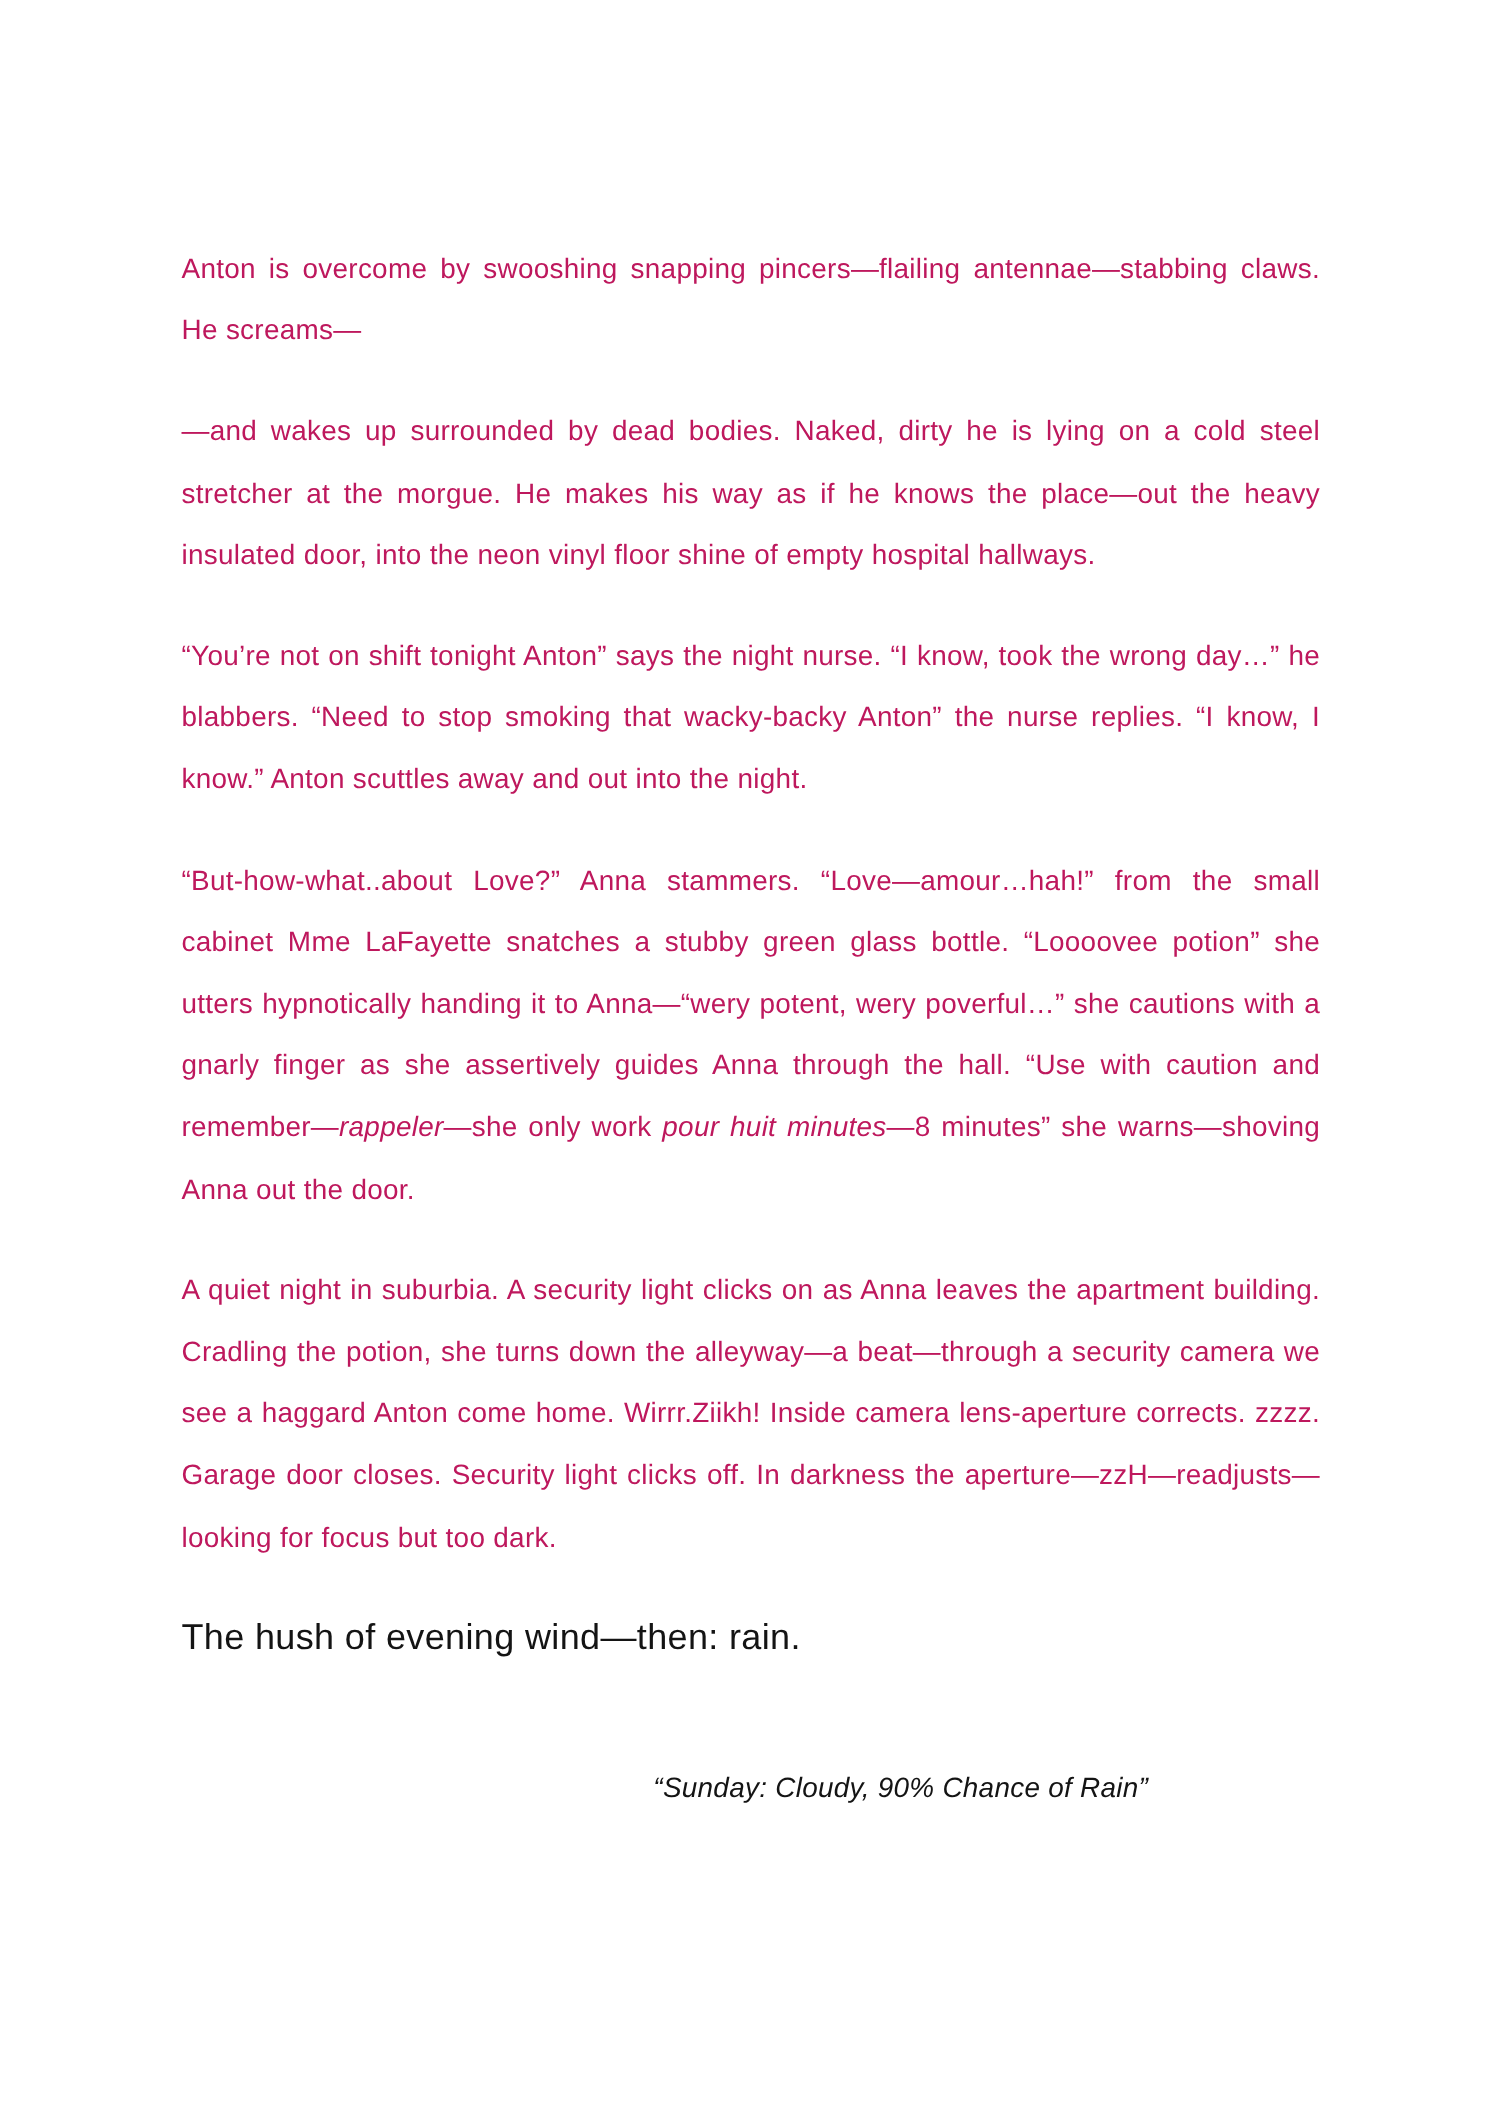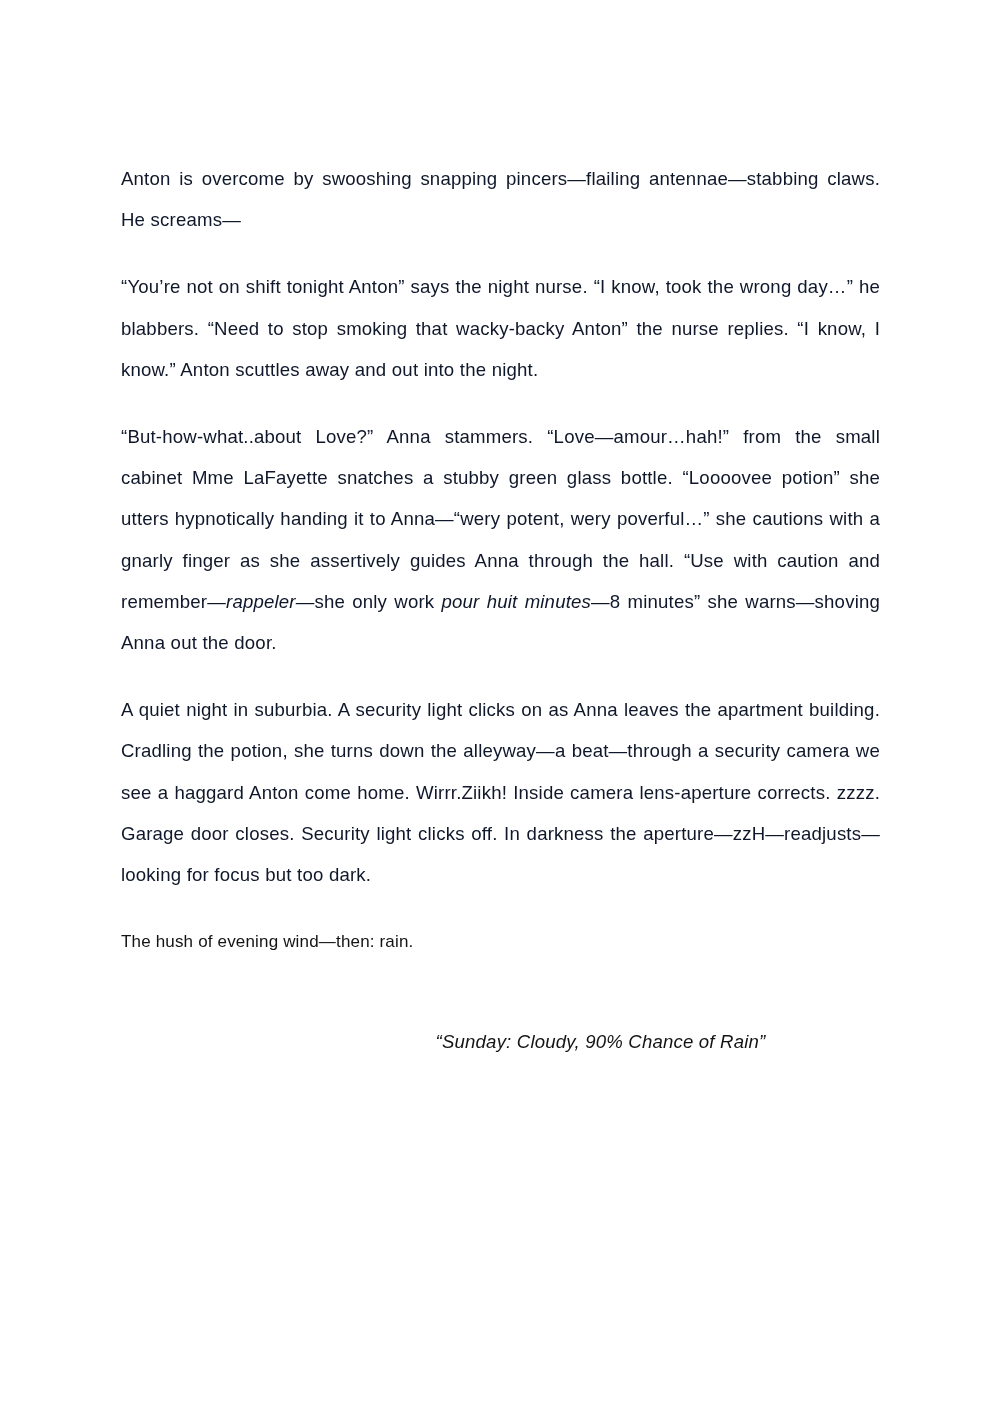--- a/index.html
+++ b/index.html
@@ -28,30 +28,30 @@
     width: 759px;
   }
   .para {
     margin: 0 0 26px 0;
     font-size: 18.6px;
     line-height: 41.2px;
     text-align: justify;
     text-justify: inter-word;
     letter-spacing: 0.01em;
     word-spacing: 0.005em;
-    color: #0f172a;
+    color: #be185d;
     -webkit-font-smoothing: antialiased;
   }
   .para:last-of-type {
     margin-bottom: 0;
   }
   
   .line {
     margin: 0;
-    font-size: 17px;
+    font-size: 24px;
     line-height: 41.2px;
     text-align: left;
     letter-spacing: 0.01em;
     color: #141414;
   }
   .tail-block {
     margin-top: 0;
   }
   em, .italic {
   }
@@ -71,20 +71,21 @@
 </style>
 </head>
 <body>
 
 <div class="page">
 
   <div class="text-column">
 
     <p class="para">Anton is overcome by swooshing snapping pincers—flailing antennae—stabbing claws. He screams—</p>
 
+    <p class="para">—and wakes up surrounded by dead bodies. Naked, dirty he is lying on a cold steel stretcher at the morgue. He makes his way as if he knows the place—out the heavy insulated door, into the neon vinyl floor shine of empty hospital hallways.</p>
 
     <p class="para">“You’re not on shift tonight Anton” says the night nurse. “I know, took the wrong day…” he blabbers. “Need to stop smoking that wacky-backy Anton” the nurse replies. “I know, I know.” Anton scuttles away and out into the night.</p>
 
     <p class="para"><span>“But-how-what..about Love?” Anna stammers. “Love—amour…hah!” from the small cabinet Mme LaFayette snatches a stubby green glass bottle. “Loooovee potion” she utters hypnotically handing it to Anna—“wery potent, wery poverful…” she cautions with a gnarly finger as she assertively guides Anna through the hall. “Use with caution and remember—</span><em>rappeler</em><span>—she only work </span><em>pour huit minutes</em><span>—8 minutes” she warns—shoving Anna out the door.</span></p>
 
     <p class="para">A quiet night in suburbia. A security light clicks on as Anna leaves the apartment building. Cradling the potion, she turns down the alleyway—a beat—through a security camera we see a haggard Anton come home. Wirrr.Ziikh! Inside camera lens-aperture corrects. zzzz. Garage door closes. Security light clicks off. In darkness the aperture—zzH—readjusts—looking for focus but too dark.</p>
 
     <div class="tail-block">
       <p class="line">The hush of evening wind—then: rain.</p>
     </div>

